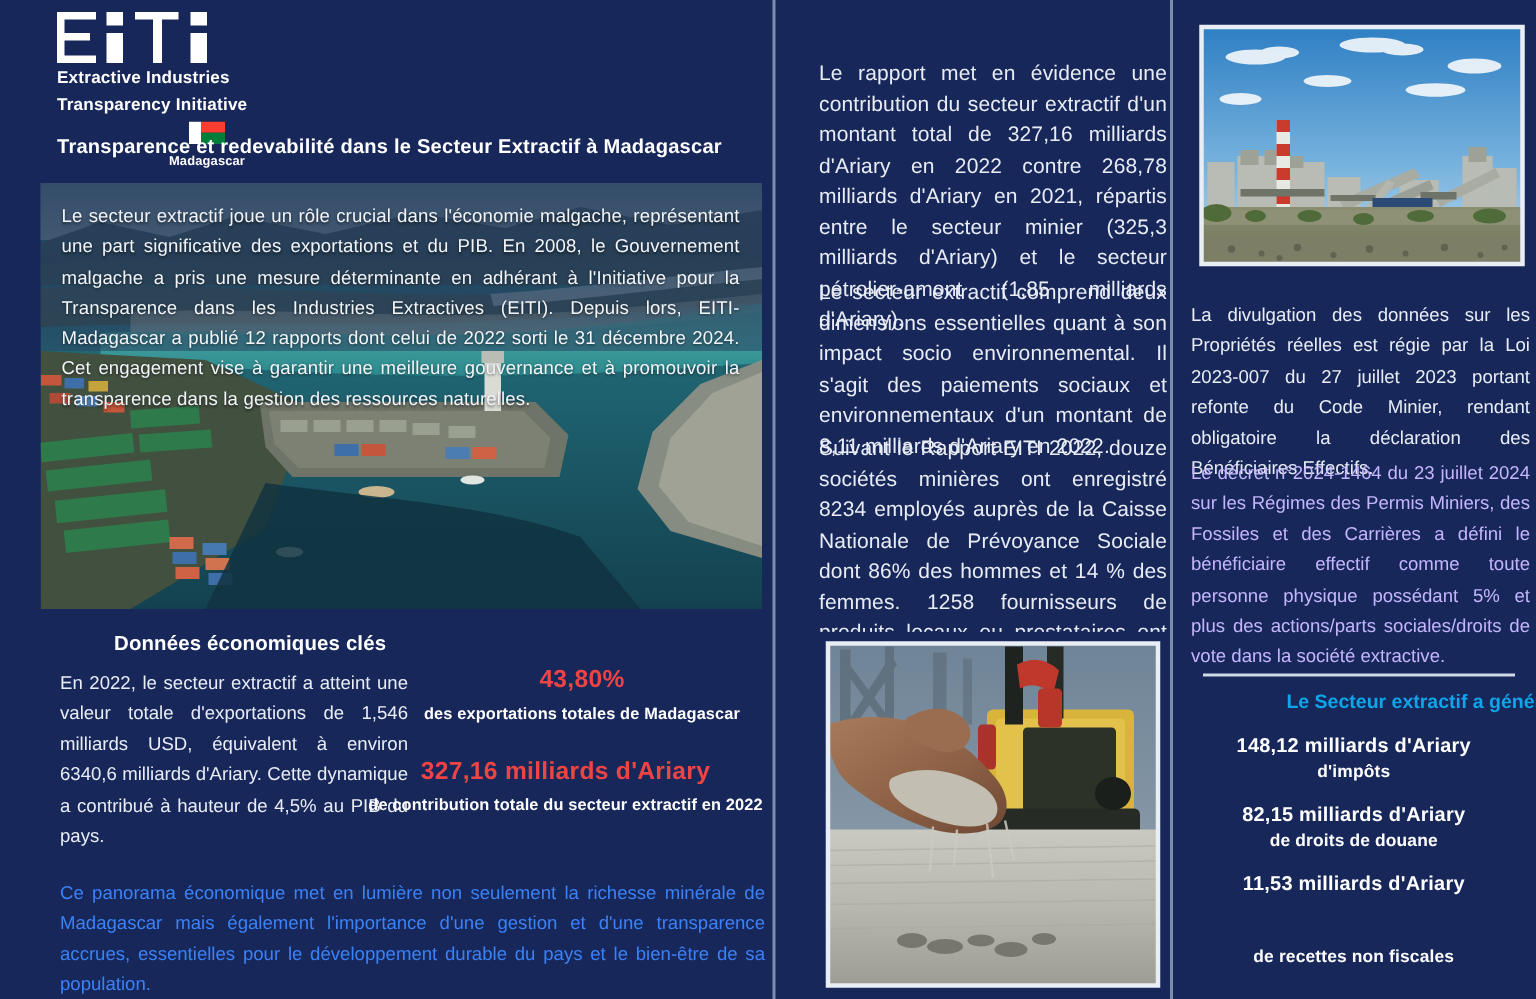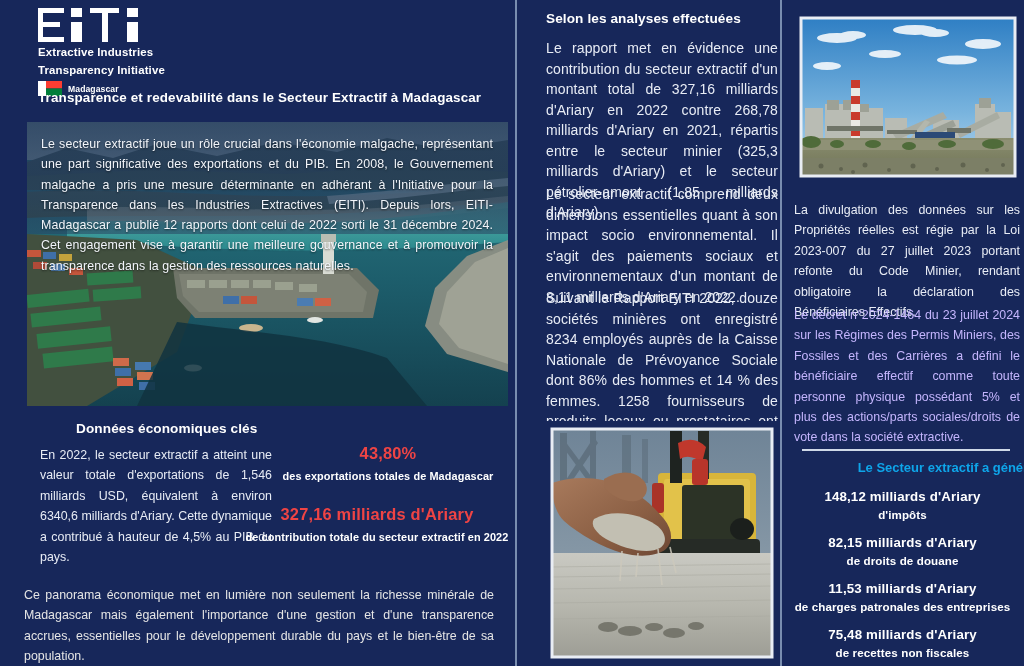--- a/index.html
+++ b/index.html
@@ -38,21 +38,21 @@
   }
 
   
   #logo-block { position: absolute; left: 38px; top: 8px; width: 200px; }
   #logo-mark { width: 118px; height: 34px; display: block; }
   .logo-words {
     font-size: 11.4px; font-weight: bold; color: #ffffff;
     line-height: 13.5px; letter-spacing: .15px; margin-top: 4px;
     font-family: "Liberation Sans", sans-serif;
   }
-  #flag-row { display: flex; align-items: center; gap: 6px; margin-top: 4px; }
+  #flag-row { display: flex; align-items: center; gap: 6px; margin-top: 4px; flex-direction: column; }
   .flag {
     width: 24px; height: 15px; display: block; flex: none;
     border: 0;
   }
   #flag-label { font-size: 8.6px; font-weight: bold; color: #ffffff; letter-spacing: .1px; }
 
   
   #main-title {
     position: absolute; left: 38px; top: 90px; width: 460px;
     font-size: 13.4px; font-weight: bold; color: #ffffff;
@@ -84,22 +84,22 @@
     font-size: 12.4px; line-height: 20.4px; text-align: justify; color: #e8ecf5;
   }
 
   .stat-center { position: absolute; text-align: center; }
   #stat1 { left: 262px; top: 444px; width: 252px; }
   #stat2 { left: 240px; top: 505px; width: 274px; }
   .stat-big { font-size: 16.4px; font-weight: bold; color: #ef4444; letter-spacing: .2px; }
   .stat-sub { font-size: 10.9px; font-weight: bold; color: #ffffff; margin-top: 7px; letter-spacing: .1px; }
 
   #panorama {
-    position: absolute; left: 24px; top: 585px; width: 470px;
-    font-size: 12.4px; line-height: 20.4px; text-align: justify; color: #e5e5e5;
+    position: absolute; left: 40px; top: 585px; width: 470px;
+    font-size: 12.4px; line-height: 20.4px; text-align: justify; color: #3b82f6;
   }
 
   
   .v-divider {
     position: absolute; width: 2px; background: #9bb0cc; opacity: .75;
   }
   #divider-1 { left: 515px; top: 0; height: 666px; }
   #divider-2 { left: 780px; top: 0; height: 666px; }
 
   
@@ -296,21 +296,20 @@
       <div class="stat-big">327,16 milliards d'Ariary</div>
       <div class="stat-sub">de contribution totale du secteur extractif en 2022</div>
     </div>
 
     <div id="panorama">Ce panorama économique met en lumière non seulement la richesse minérale de Madagascar mais également l'importance d'une gestion et d'une transparence accrues, essentielles pour le développement durable du pays et le bien-être de sa population.</div>
   </div>
 
   <div class="v-divider" id="divider-1"></div>
 
   <div id="mid-col">
-    <div id="mid-head" class="heading">Selon les analyses effectuées</div>
     <div id="mid-p1" class="body-text">Le rapport met en évidence une contribution du secteur extractif d'un montant total de 327,16 milliards d'Ariary en 2022 contre 268,78 milliards d'Ariary en 2021, répartis entre le secteur minier (325,3 milliards d'Ariary) et le secteur pétrolier-amont (1,85 milliards d'Ariary).</div>
     <div id="mid-p2" class="body-text">Le secteur extractif comprend deux dimensions essentielles quant à son impact socio environnemental. Il s'agit des paiements sociaux et environnementaux d'un montant de 8,11 milliards d'Ariary en 2022.</div>
     <div id="mid-p3" class="body-text">Suivant le Rapport EITI 2022, douze sociétés minières ont enregistré 8234 employés auprès de la Caisse Nationale de Prévoyance Sociale dont 86% des hommes et 14 % des femmes. 1258 fournisseurs de produits locaux ou prestataires ont été ainsi recensés.</div>
   </div>
 
   <div id="mid-photo">
     <svg viewBox="0 0 232 245" preserveAspectRatio="none">
       <defs>
         <linearGradient id="mSky" x1="0" y1="0" x2="0" y2="1">
           <stop offset="0%" stop-color="#6f8497"></stop>
@@ -498,20 +497,18 @@
   <div class="gen-item" id="gen-0">
     <div class="gen-amount">148,12 milliards d'Ariary</div>
     <div class="gen-label">d'impôts</div>
   </div>
   <div class="gen-item" id="gen-1">
     <div class="gen-amount">82,15 milliards d'Ariary</div>
     <div class="gen-label">de droits de douane</div>
   </div>
   <div class="gen-item" id="gen-2">
     <div class="gen-amount">11,53 milliards d'Ariary</div>
-    <div class="gen-label">de charges patronales des entreprises</div>
   </div>
   <div class="gen-item" id="gen-3">
-    <div class="gen-amount">75,48 milliards d'Ariary</div>
     <div class="gen-label">de recettes non fiscales</div>
   </div>
 
 </div>
 
 </body></html>

